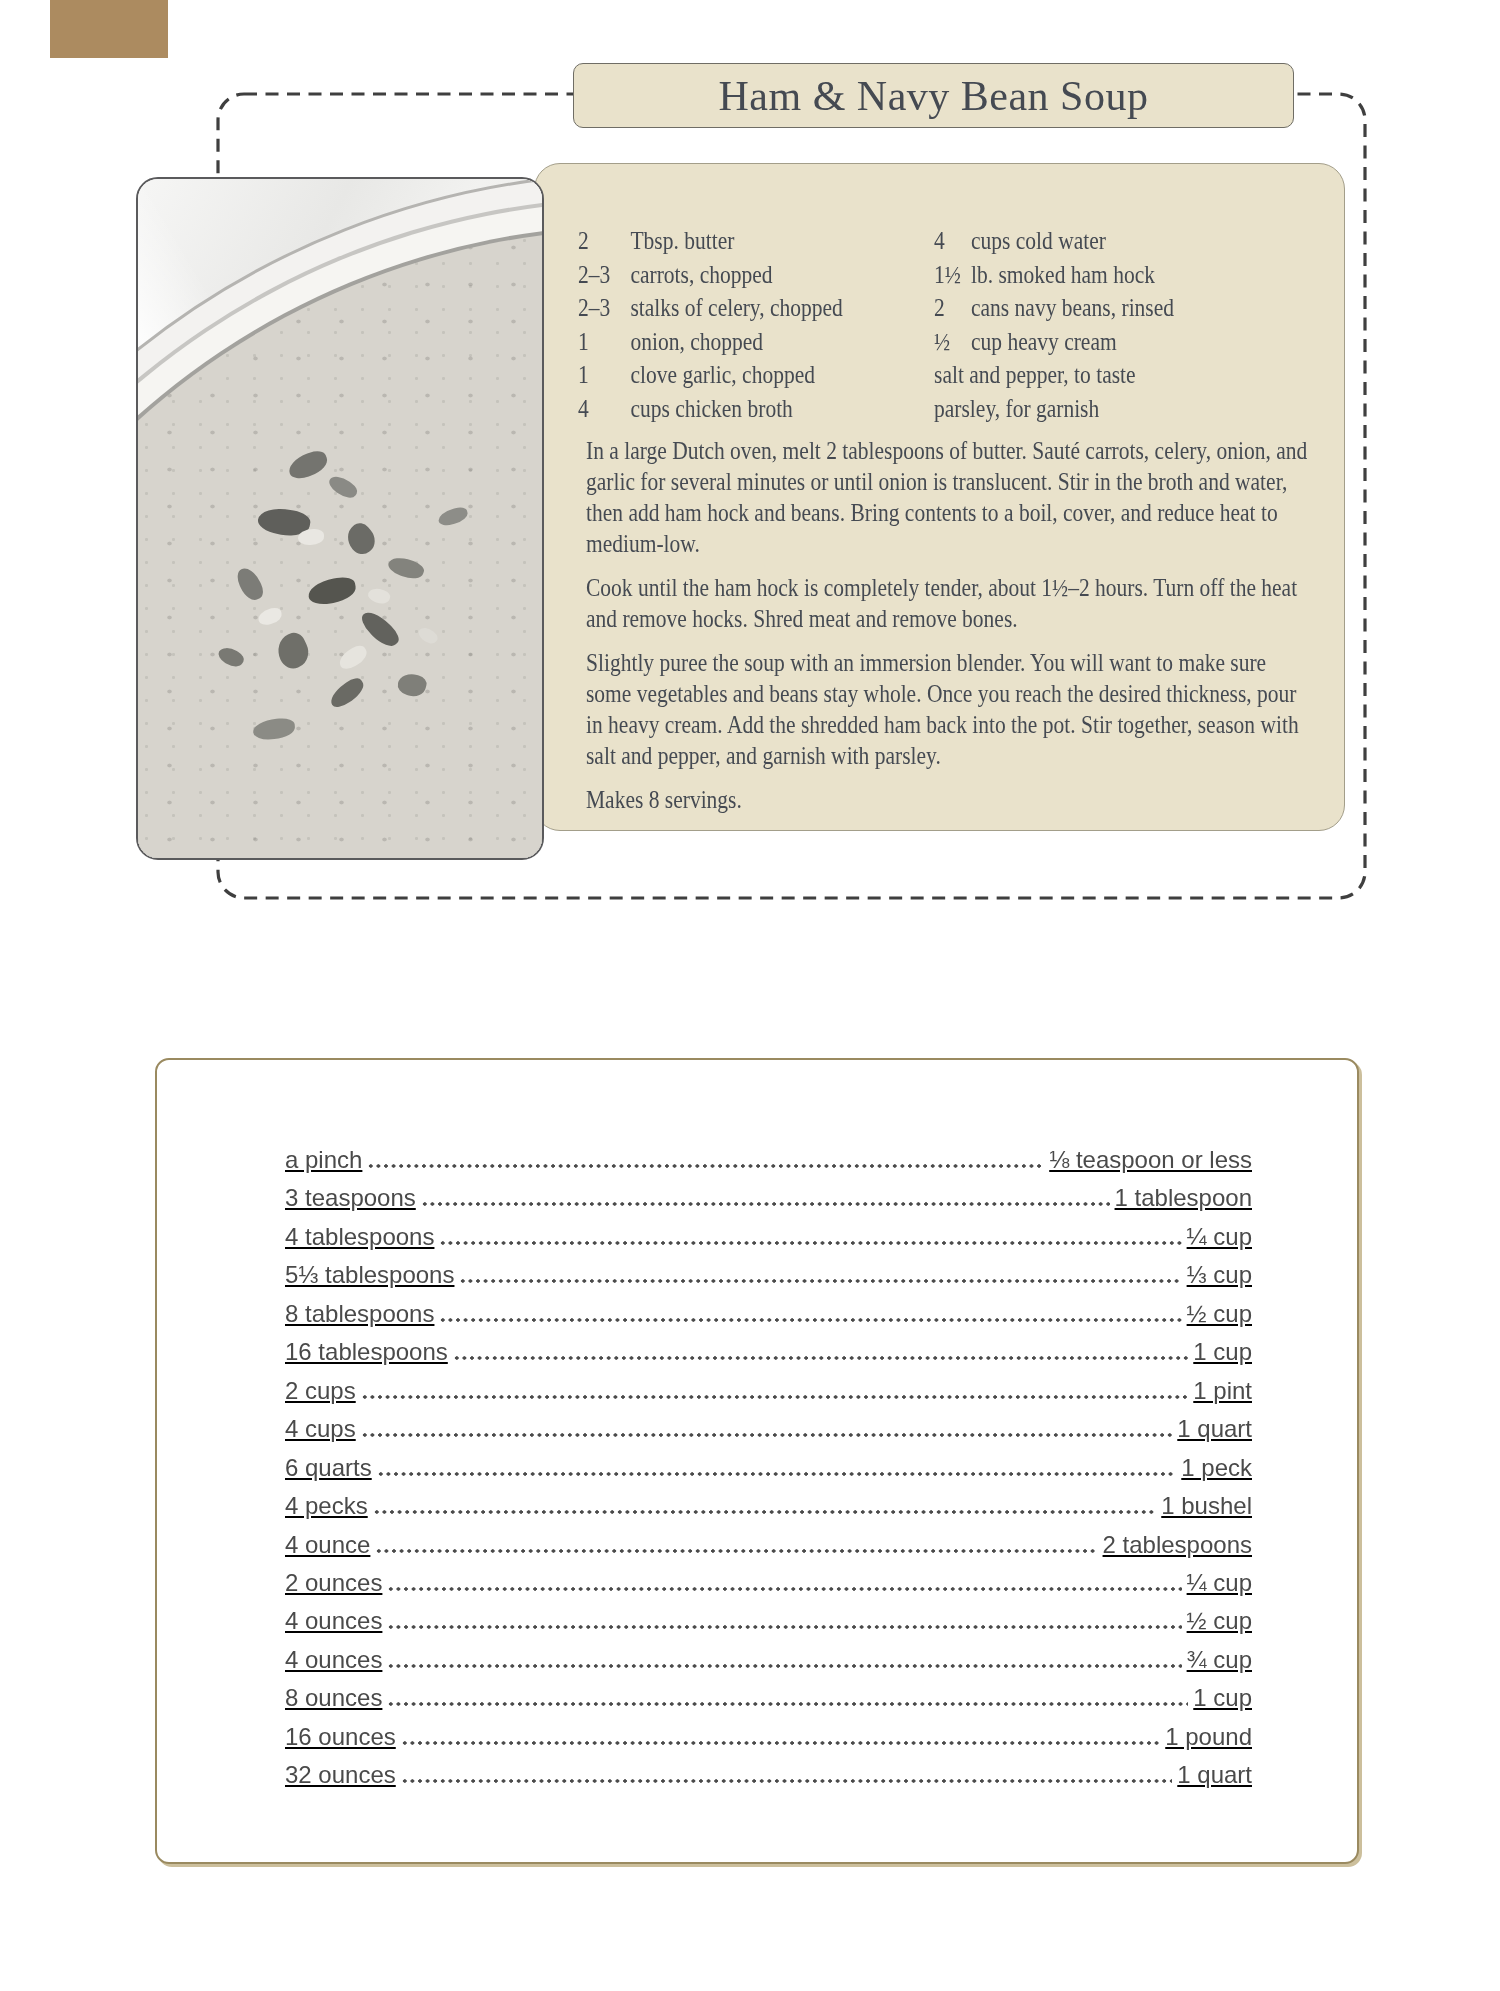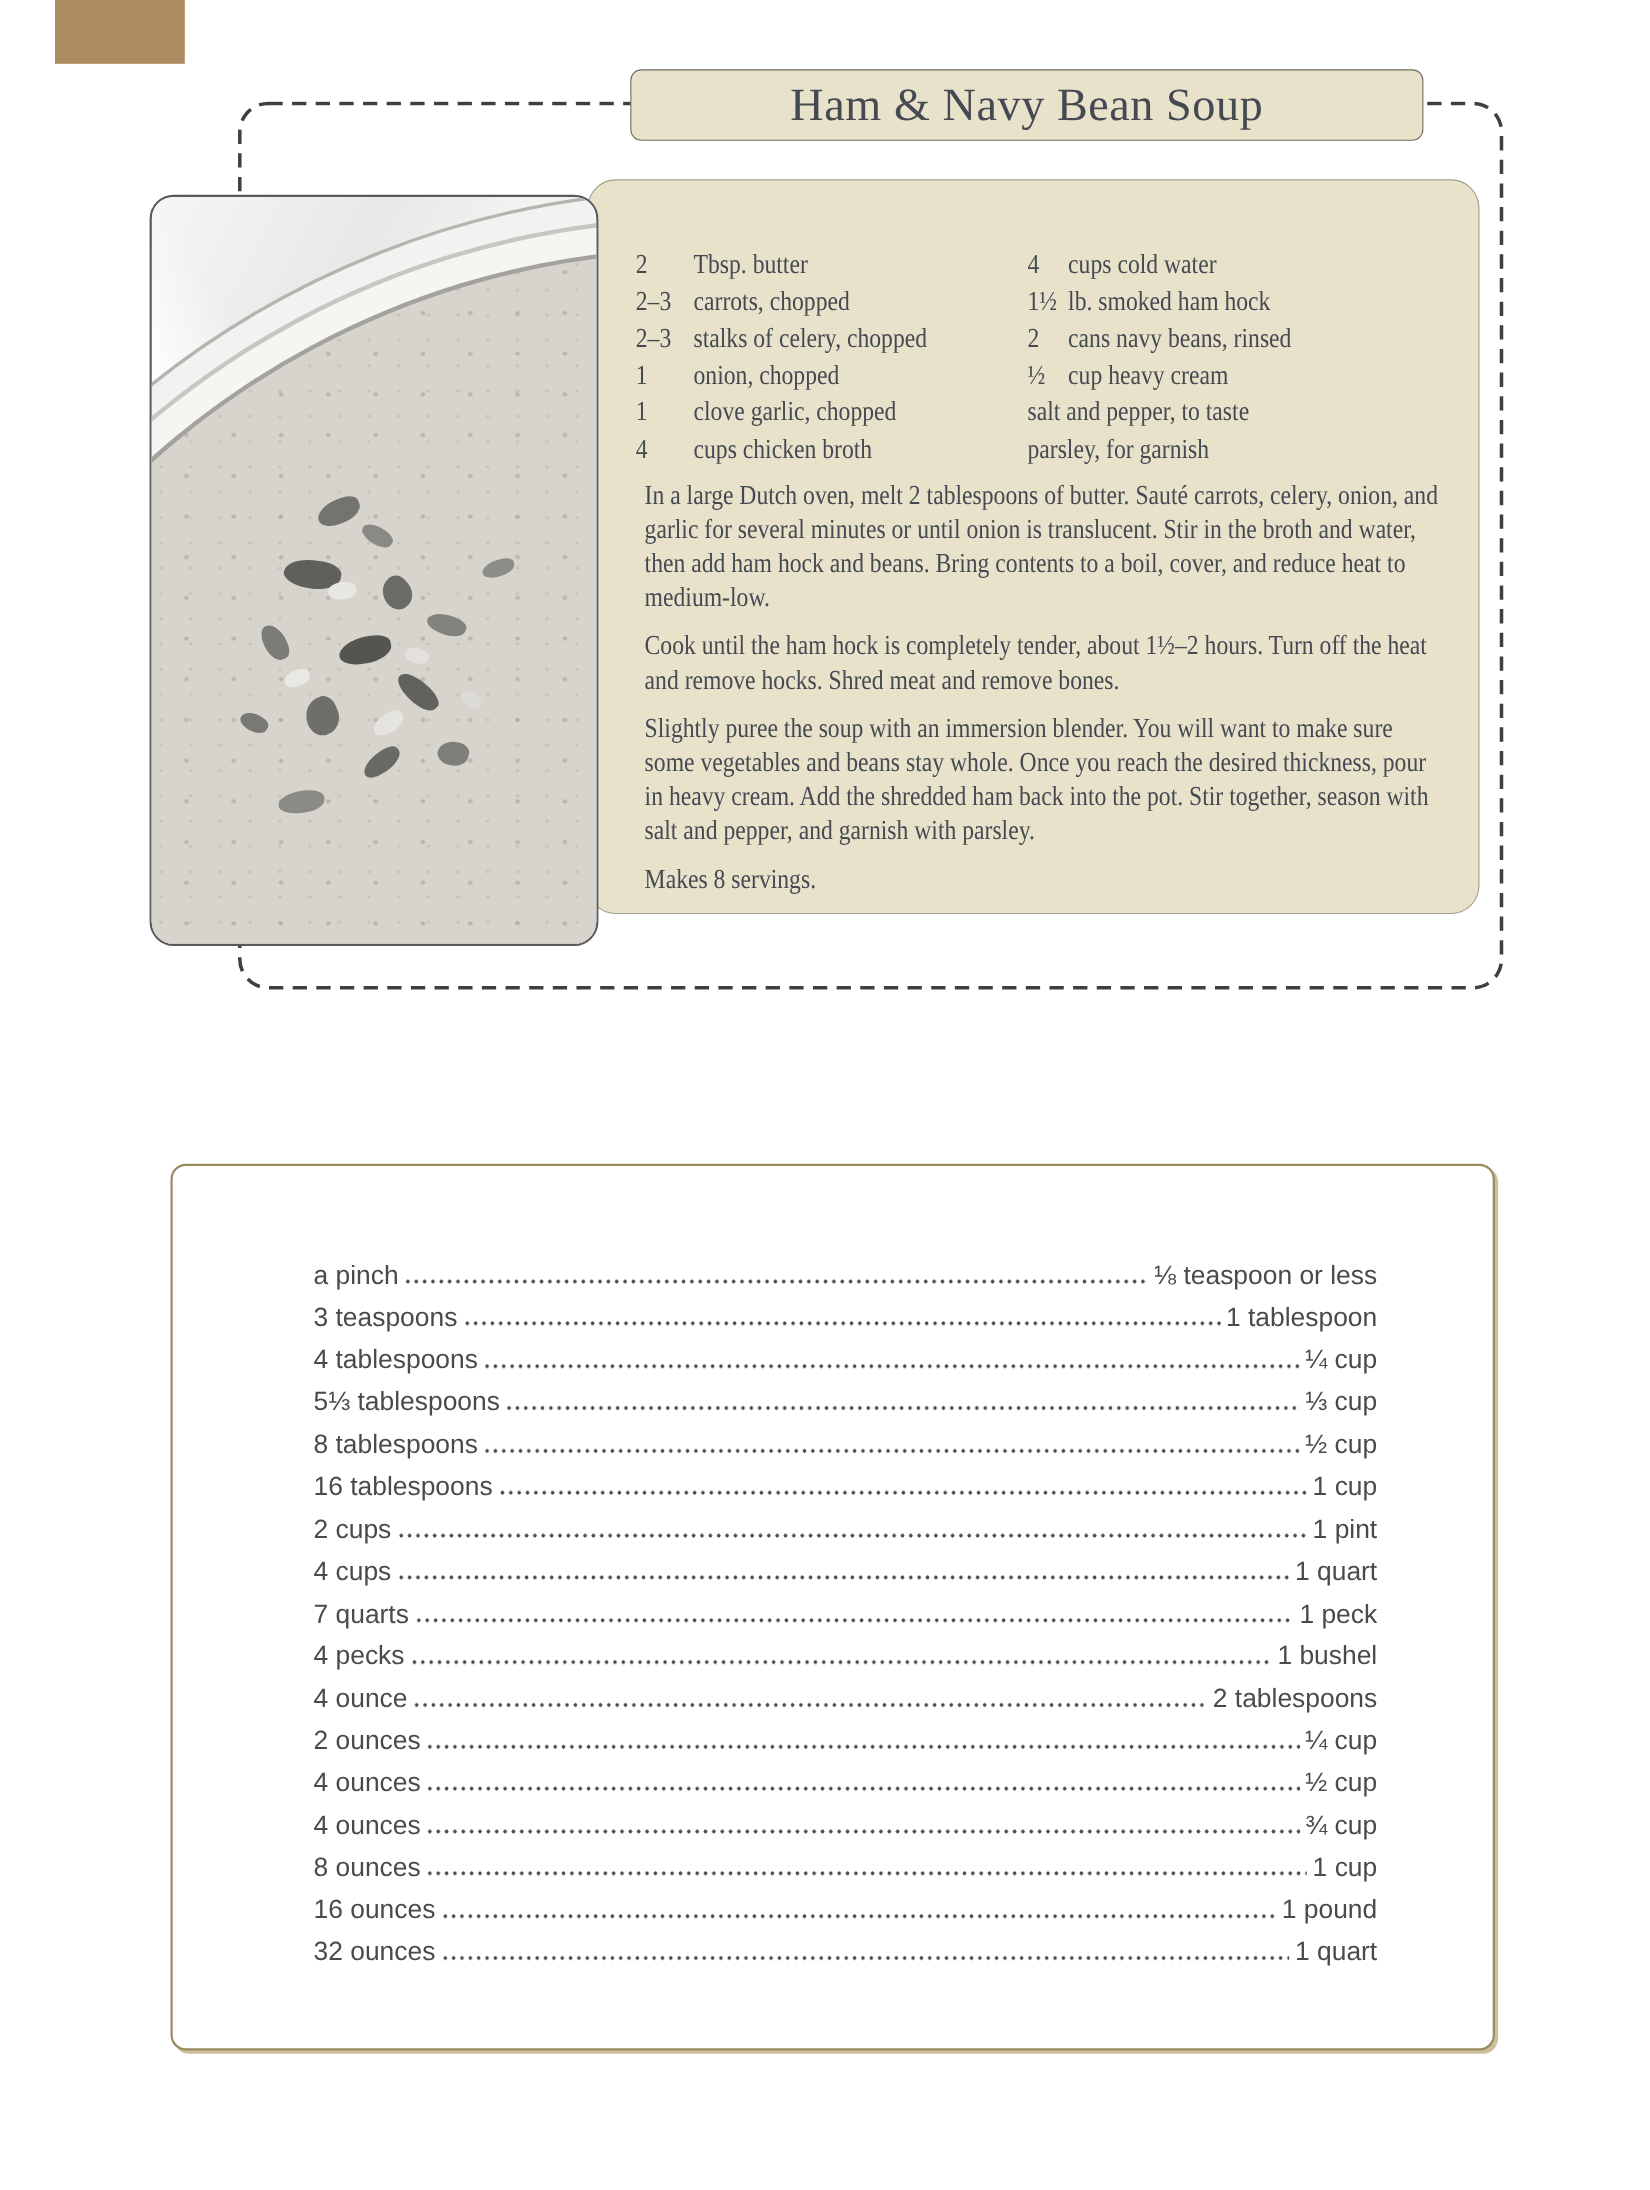--- a/index.html
+++ b/index.html
@@ -58,21 +58,21 @@
   .garnish div{position:absolute;border-radius:62% 38% 55% 45%;}
 
   
   .kbox{left:155px;top:1058px;width:1200px;height:802px;background:#fff;
         border:2px solid var(--gold_border);border-radius:14px;box-shadow:3px 3px 0 var(--gold_shadow);}
   .ktitle{left:300px;top:1028px;width:898px;height:86px;background:#fff;
           border:2px solid var(--gold_border_light);border-radius:5px;
           display:flex;align-items:center;justify-content:center;}
   .ktitle span{font-size:55px;color:var(--gold);letter-spacing:1px;}
 
-  .mtable{left:285px;top:1141px;width:967px;font-family:"Liberation Sans","DejaVu Sans",sans-serif;}
+  .mtable{left:285px;top:1141px;width:967px;font-family:"Liberation Sans","DejaVu Sans",sans-serif;text-decoration:underline;}
   .m-row{display:flex;align-items:baseline;line-height:38.45px;font-size:24px;color:var(--table_ink);}
   .m-row .leader{flex:1;height:4px;margin:0 5px;align-self:baseline;
       background-image:radial-gradient(circle,var(--table_ink) 1.5px,rgba(0,0,0,0) 1.9px);
       background-size:7.6px 4px;background-repeat:repeat-x;background-position:0 100%;}
 </style>
 </head>
 <body>
 
 <div class="abs" style="inset:0;">
 
@@ -219,21 +219,21 @@
         <span>2 cups</span>
         <span class="leader"></span>
         <span>1 pint</span>
       </div>
       <div class="m-row">
         <span>4 cups</span>
         <span class="leader"></span>
         <span>1 quart</span>
       </div>
       <div class="m-row">
-        <span>7 quarts</span>
+        <span>6 quarts</span>
         <span class="leader"></span>
         <span>1 peck</span>
       </div>
       <div class="m-row">
         <span>4 pecks</span>
         <span class="leader"></span>
         <span>1 bushel</span>
       </div>
       <div class="m-row">
         <span>4 ounce</span>

